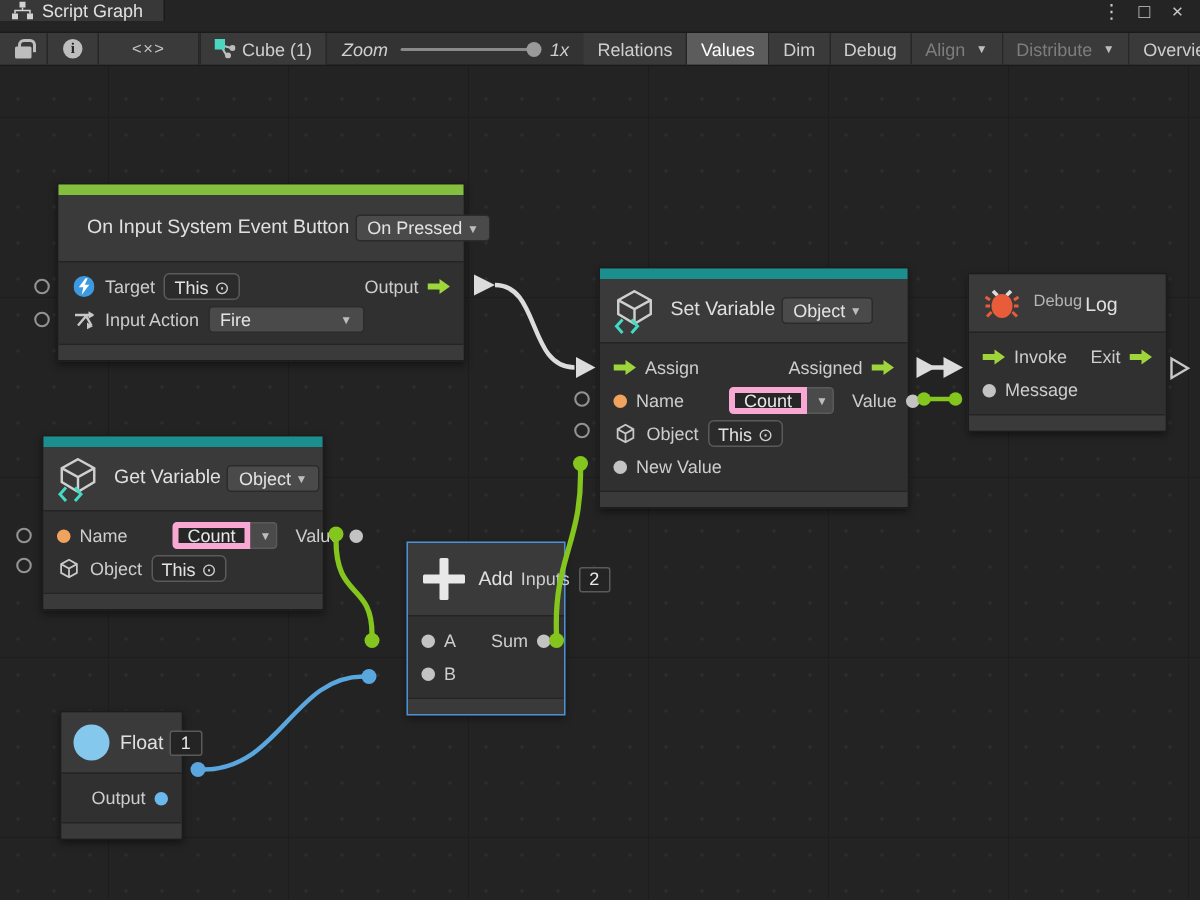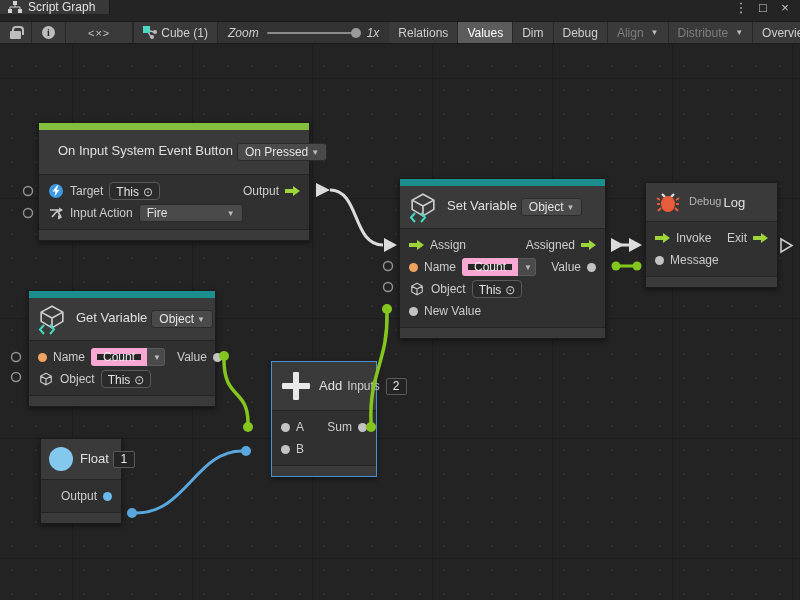--- a/index.html
+++ b/index.html
@@ -64,22 +64,22 @@
   .spacer { flex:1; }
   .plabel { color:#cdcdcd; white-space:nowrap; }
 
   .pill { display:inline-flex; align-items:center; background:#4a4a4a; border:1px solid #2b2b2b;
     border-radius:3px; padding:1px 7px; color:#e3e3e3; font-size:12px; white-space:nowrap; }
   .pill.wide { width:104px; justify-content:space-between; }
   .objfield { display:inline-flex; align-items:flex-end; gap:4px; background:#2b2b2b;
     border:1px solid #5a5a5a; border-radius:4px; padding:0 6px; color:#e3e3e3; height:18px; }
   .objdot { font-size:12px; color:#cfcfcf; }
   .combo { display:inline-flex; align-items:stretch; height:18px; }
-  .combo .cfield { background:#262626; border:6px solid #f9a8d4; border-radius:3px 0 0 3px;
-    padding:0 6px; display:flex; align-items:center; color:#e8e8e8; }
+  .combo .cfield { background:#262626; border:4px solid #f9a8d4; border-radius:3px 0 0 3px;
+    padding:0 6px; display:flex; align-items:center; color:#e8e8e8;margin-left:24px; }
   .combo .cbtn { background:#4a4a4a; border:1px solid #5a5a5a; border-left:none;
     border-radius:0 3px 3px 0; width:18px; display:flex; align-items:center; justify-content:center; }
   .numfield { background:#242424; border:1px solid #5a5a5a; border-radius:2px; padding:0 6px;
     height:17px; display:inline-flex; align-items:center; color:#e8e8e8; }
 
   .dot { width:9px; height:9px; border-radius:50%; display:inline-block; flex:none; }
   .dot.gray { background:#c3c3c3; }
   .dot.orange { background:#f0a35e; }
   .dot.blue { background:#6cb8ec; }
   .miniicon { width:16px; display:flex; justify-content:center; flex:none; }
@@ -392,21 +392,21 @@
         <span class="dot gray"></span>
       </div>
       <div class="nrow">
         <span class="dot gray"></span>
         <span class="plabel">B</span>
       </div>
     </div>
     <div class="nfooter"></div>
   </div>
 
-  <div class="node" style="left:40px;top:394px;width:82px">
+  <div class="node" style="left:40px;top:430px;width:82px">
     <div class="nheader" style="padding:8px 8px;gap:7px">
       <span class="floaticon"></span>
       <div class="htxt" style="gap:4px">
         <div class="ntitle">Float</div>
         <span class="numfield" style="width:22px;justify-content:center">1</span>
       </div>
     </div>
     <div class="nbody">
       <div class="nrow" style="justify-content:flex-end">
         <span class="plabel">Output</span>

